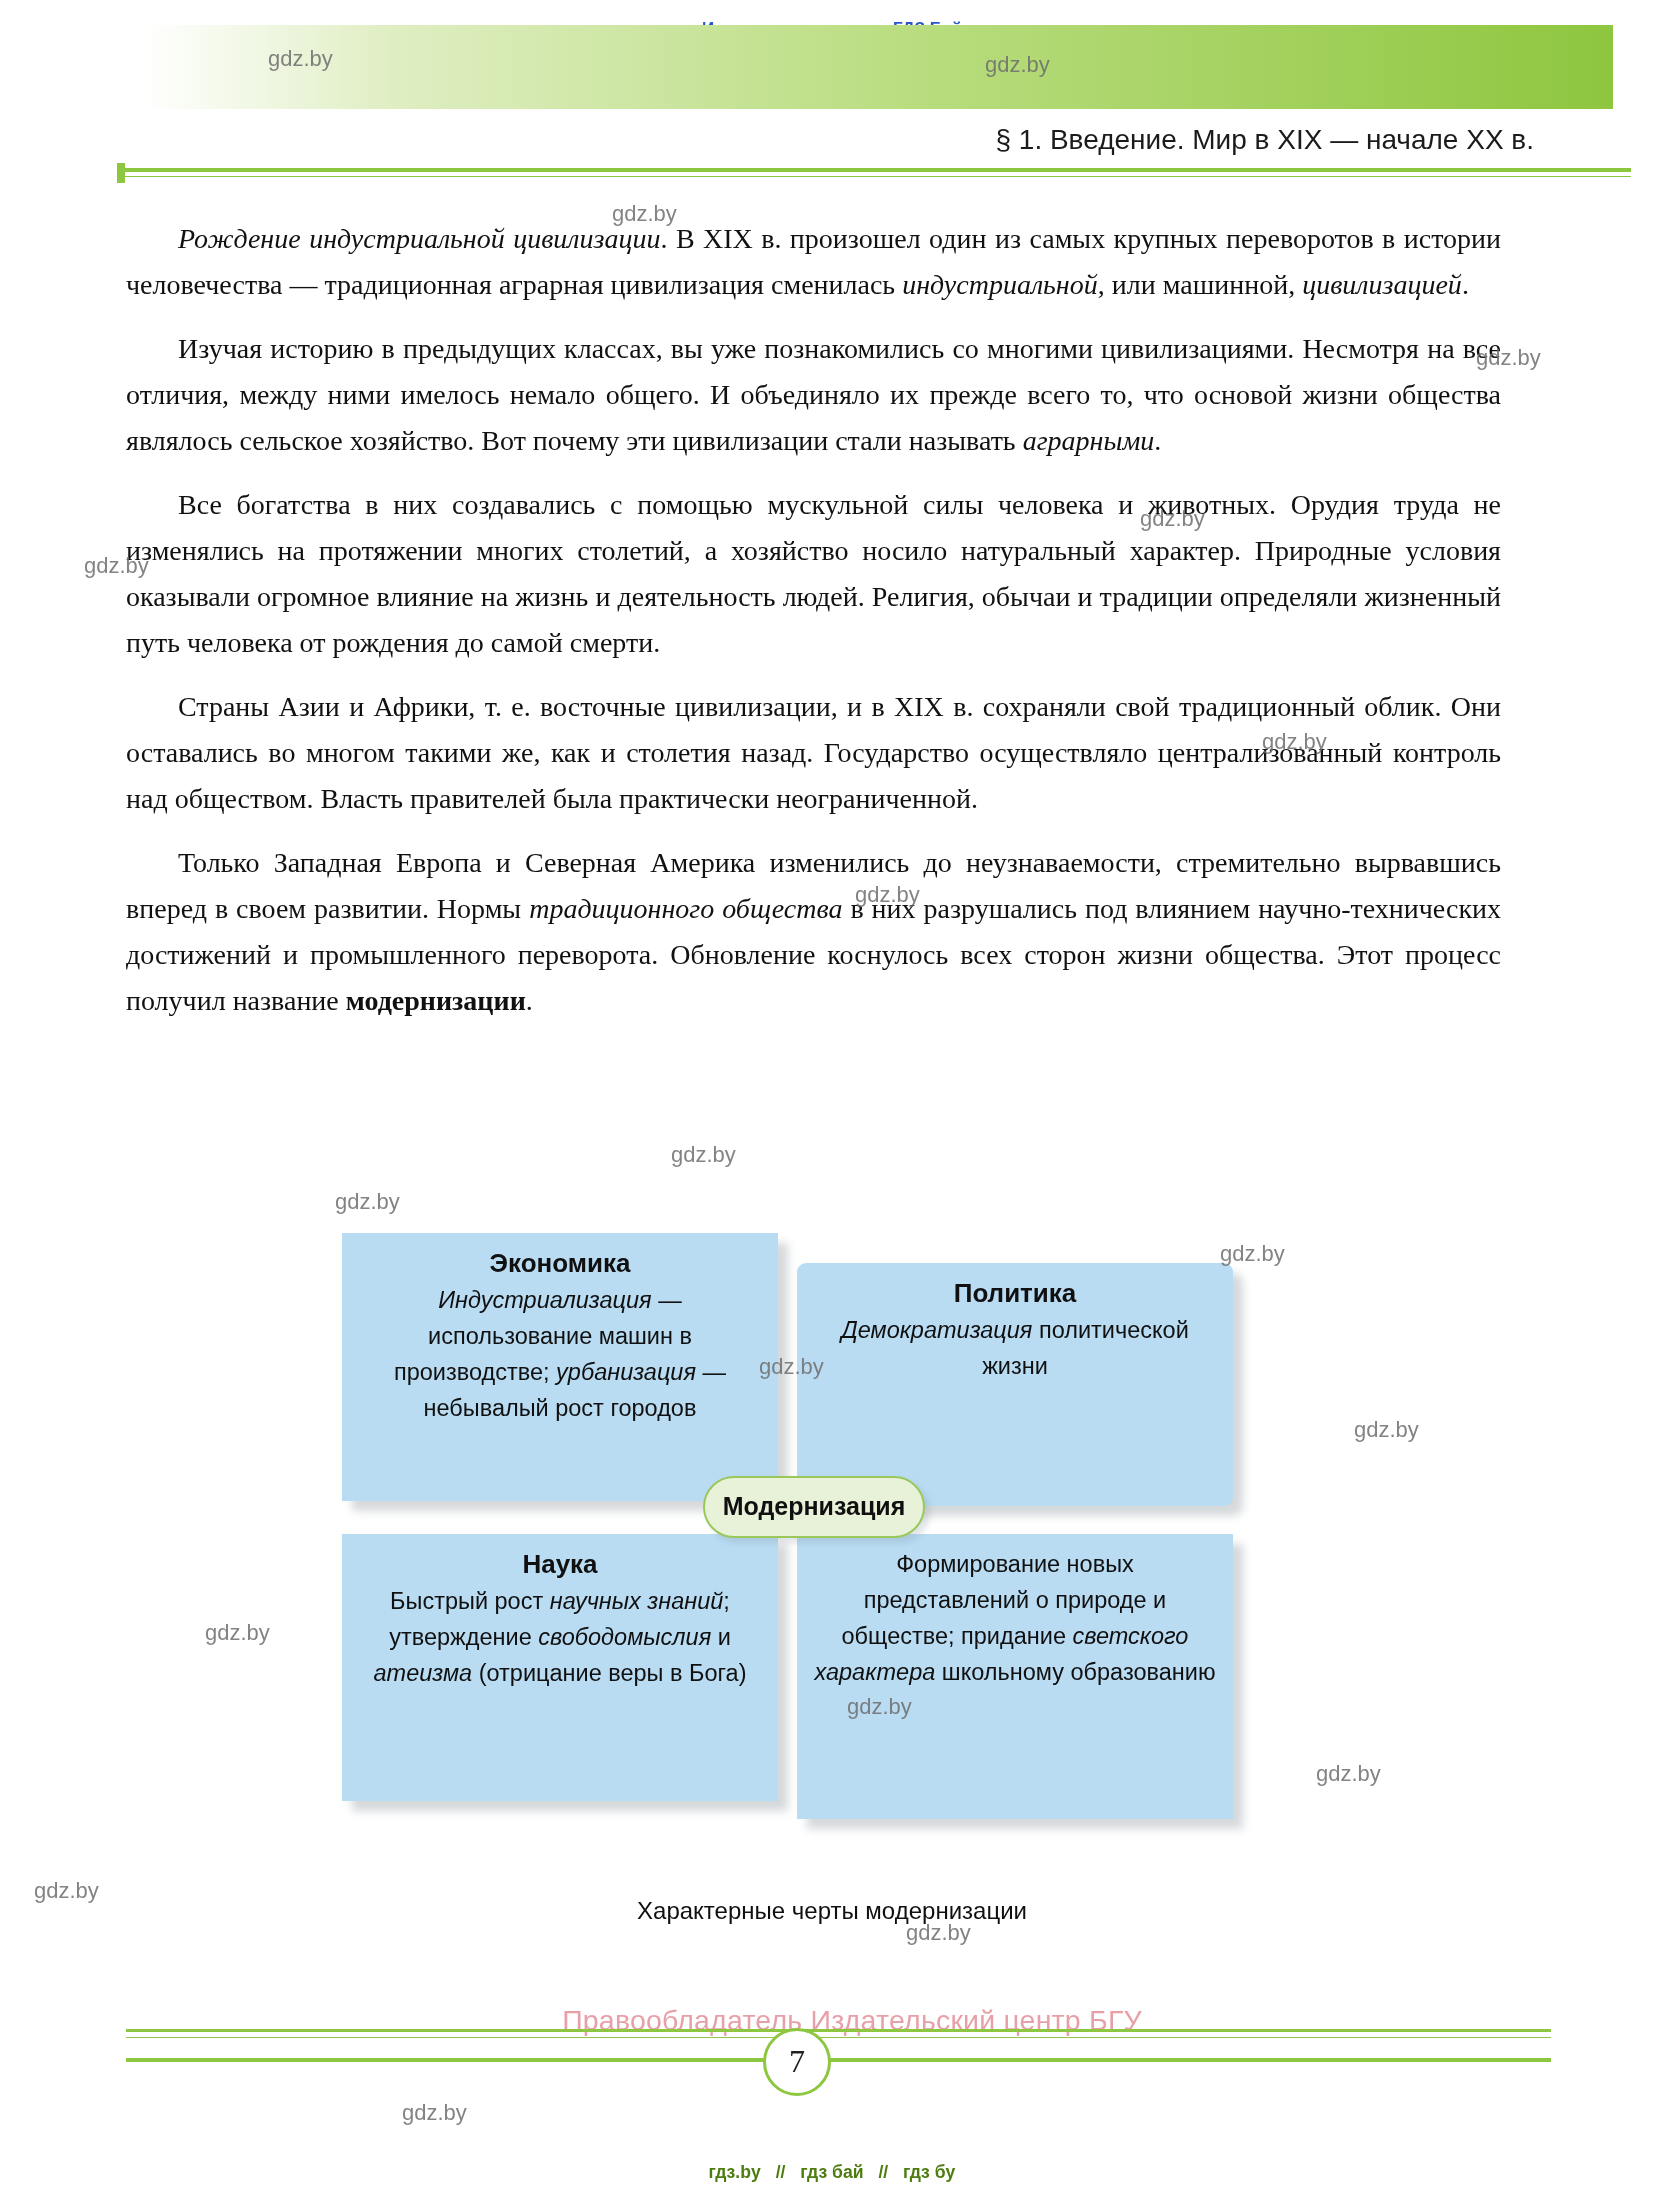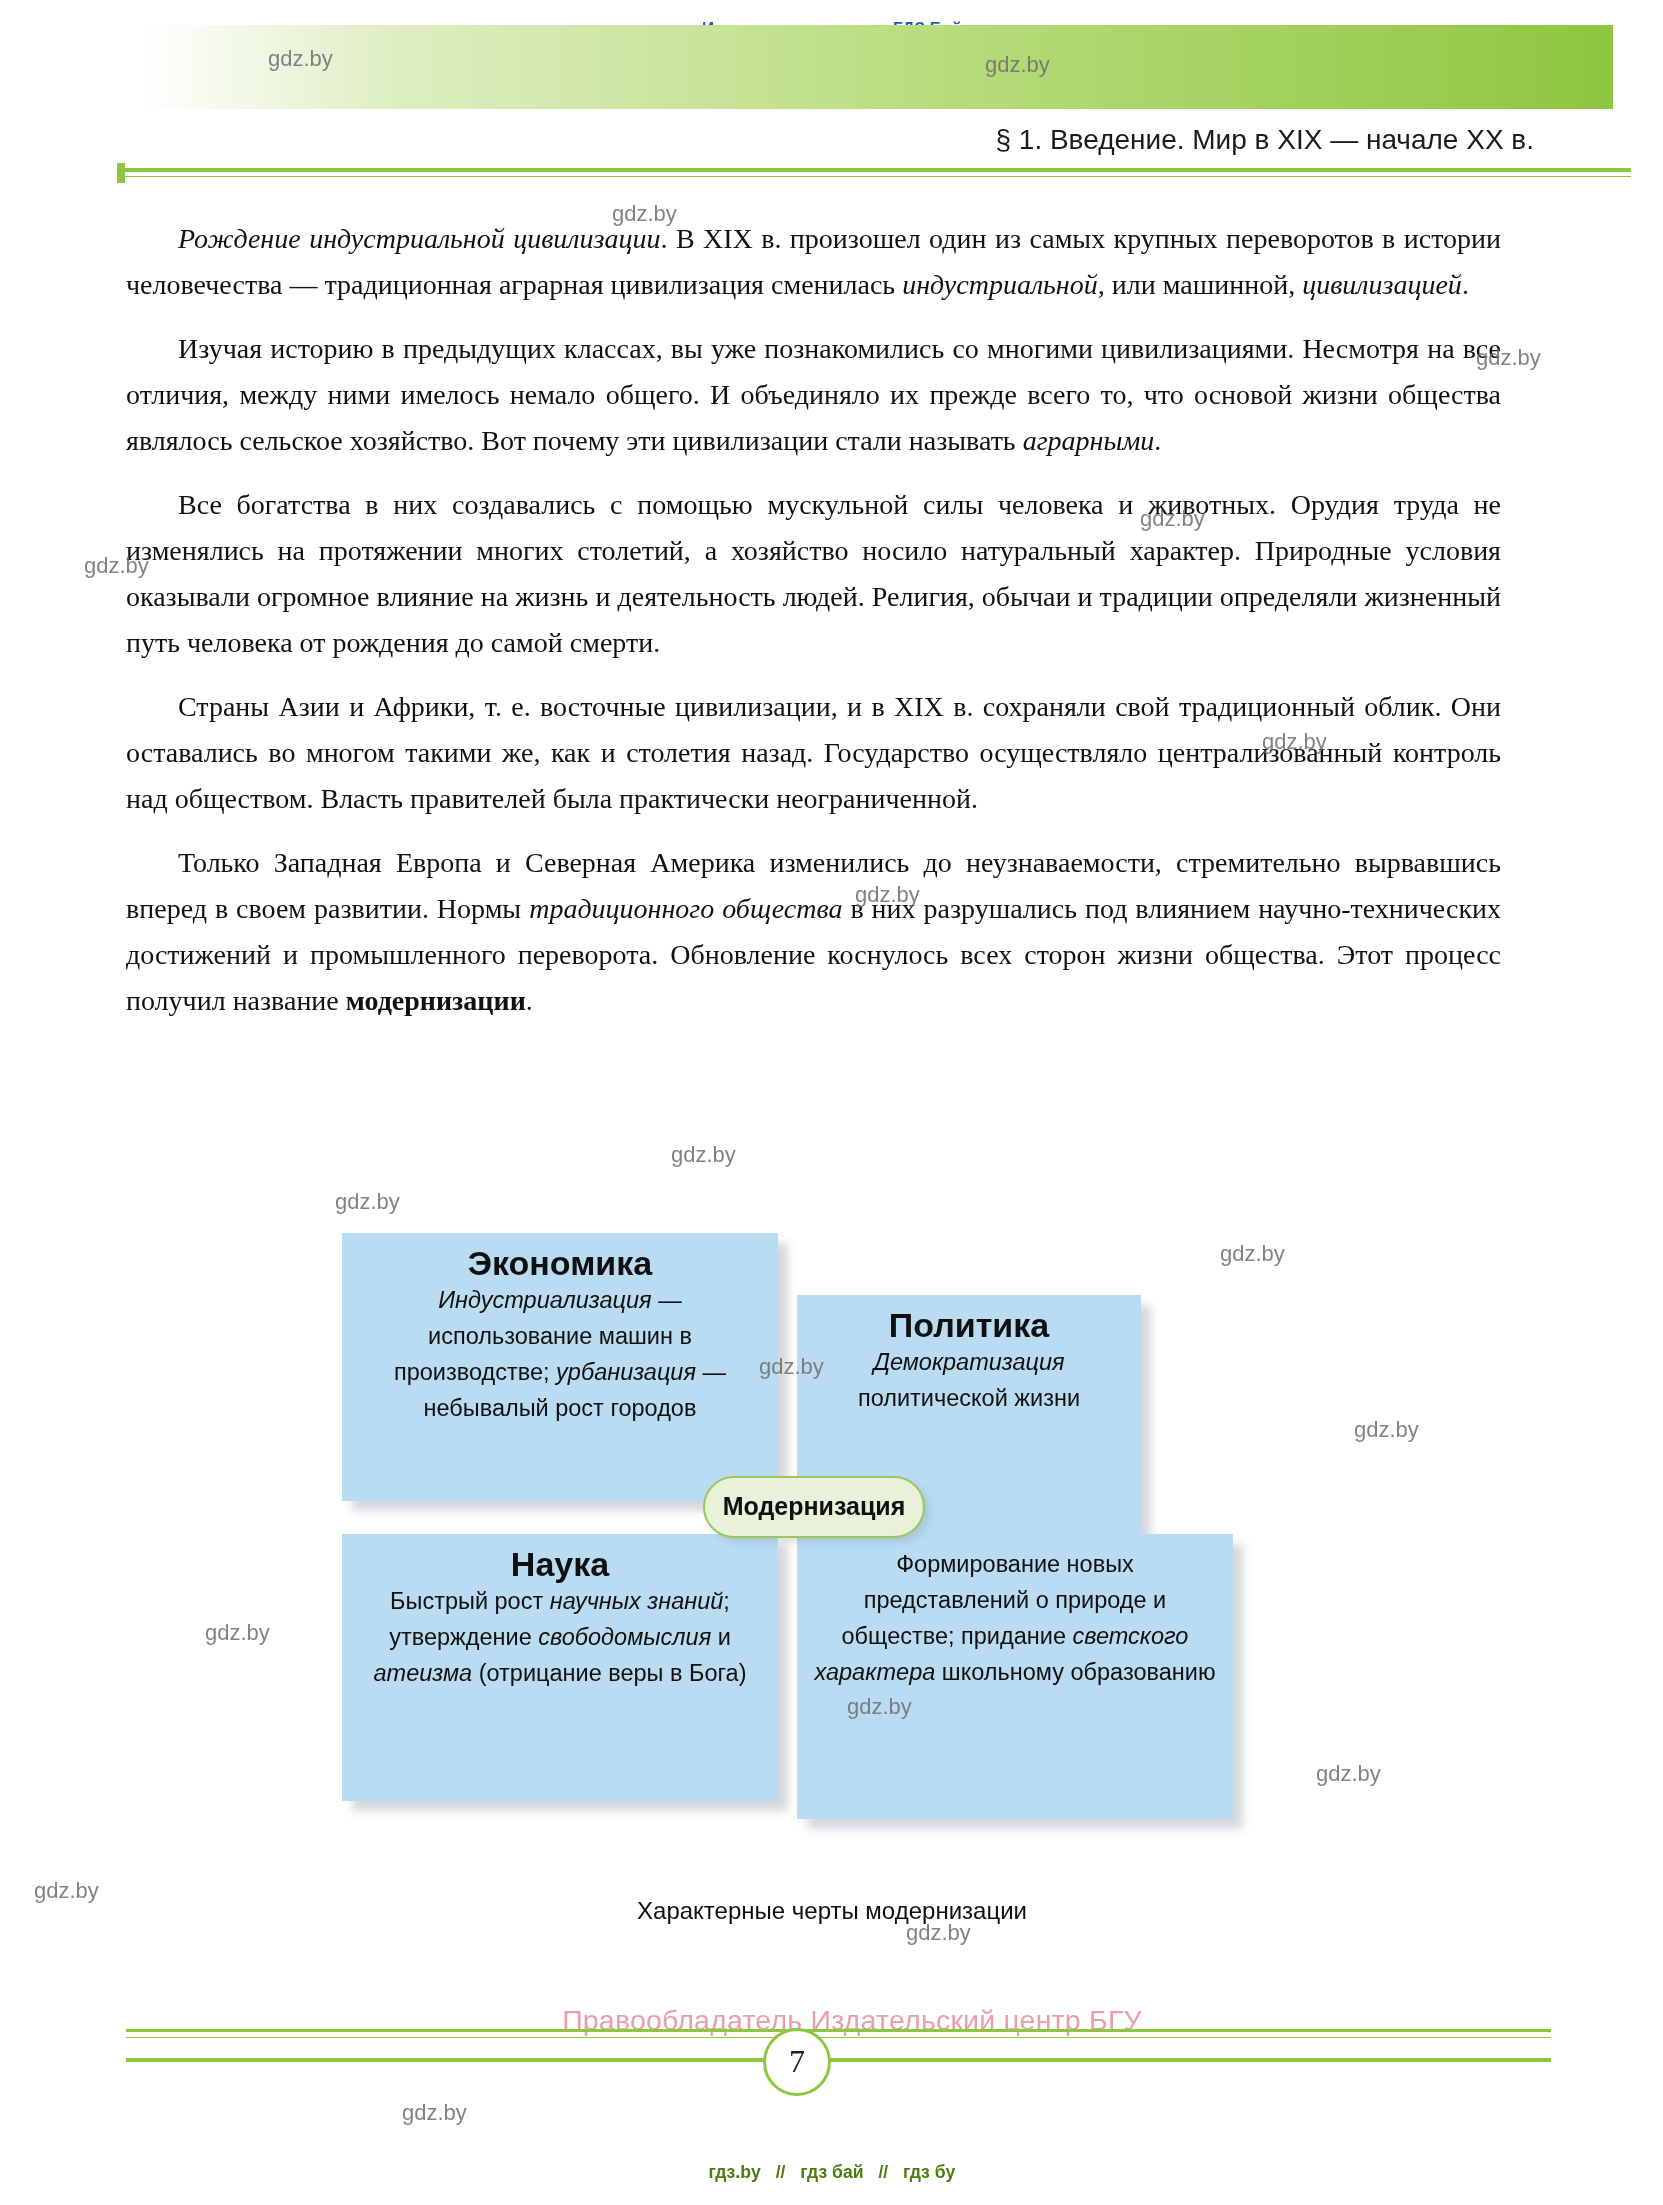--- a/index.html
+++ b/index.html
@@ -107,28 +107,28 @@
     box-sizing: border-box;
     text-align: center;
     font-family: "Liberation Sans", sans-serif;
     font-size: 23.5px;
     line-height: 36px;
     color: #101010;
     padding: 11.7px 13.4px;
   }
   .dbox .h {
     font-weight: bold;
-    font-size: 34px;
+    font-size: 26px;
     display: block;
     margin-bottom: 1.7px;
   }
   .dbox i { font-style: italic; }
 
   #box-econ    { left: 15px;  top: 34px;  width: 436px; height: 268px; }
-  #box-pol     { left: 470px; top: 96px;  width: 344px; height: 243px; }
+  #box-pol     { left: 470px; top: 64px;  width: 436px; height: 243px; border-radius: 9px; }
   #box-sci     { left: 15px;  top: 335px; width: 436px; height: 267px; }
   #box-cult    { left: 470px; top: 335px; width: 436px; height: 285px; }
 
   .center-pill {
     position: absolute;
     left: 376px;
     top: 277px;
     width: 222px;
     height: 62px;
     background: #e8f2d9;

